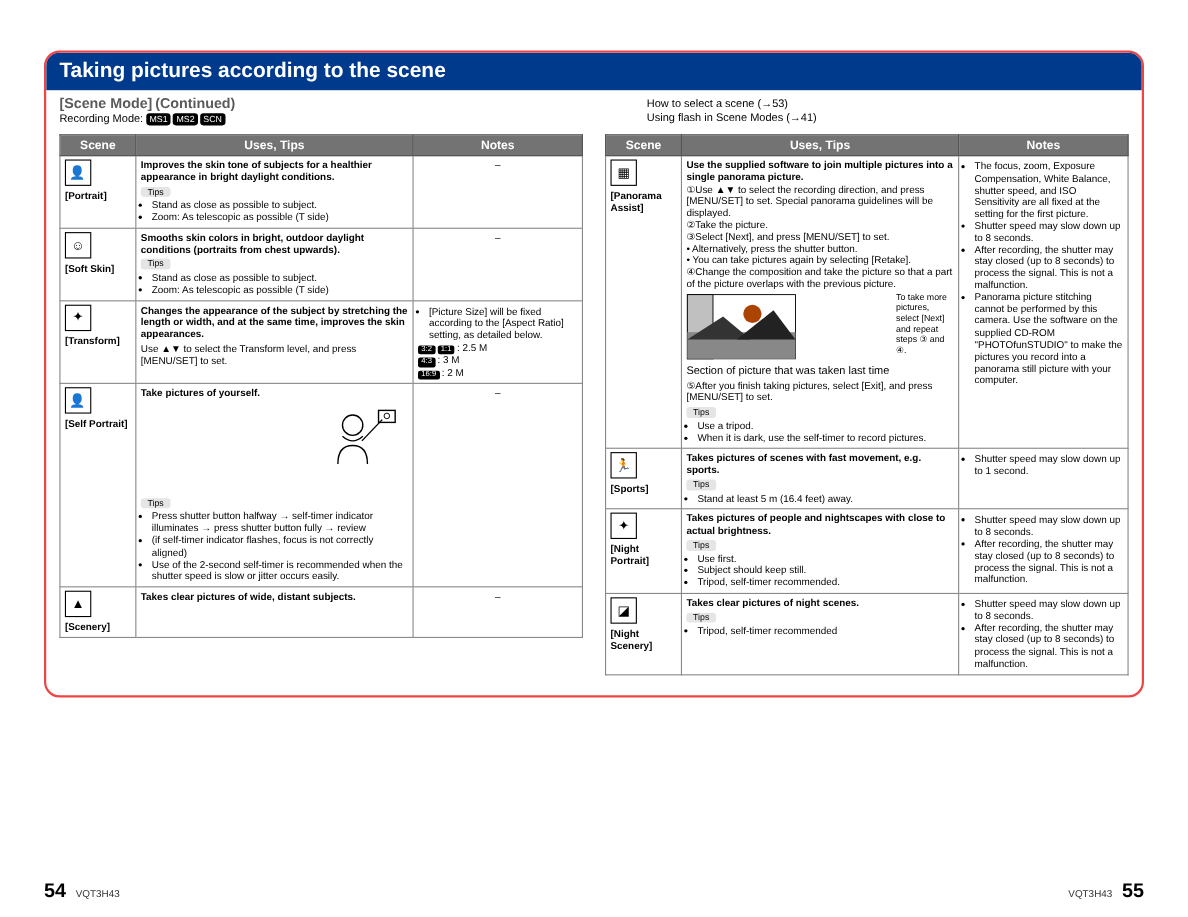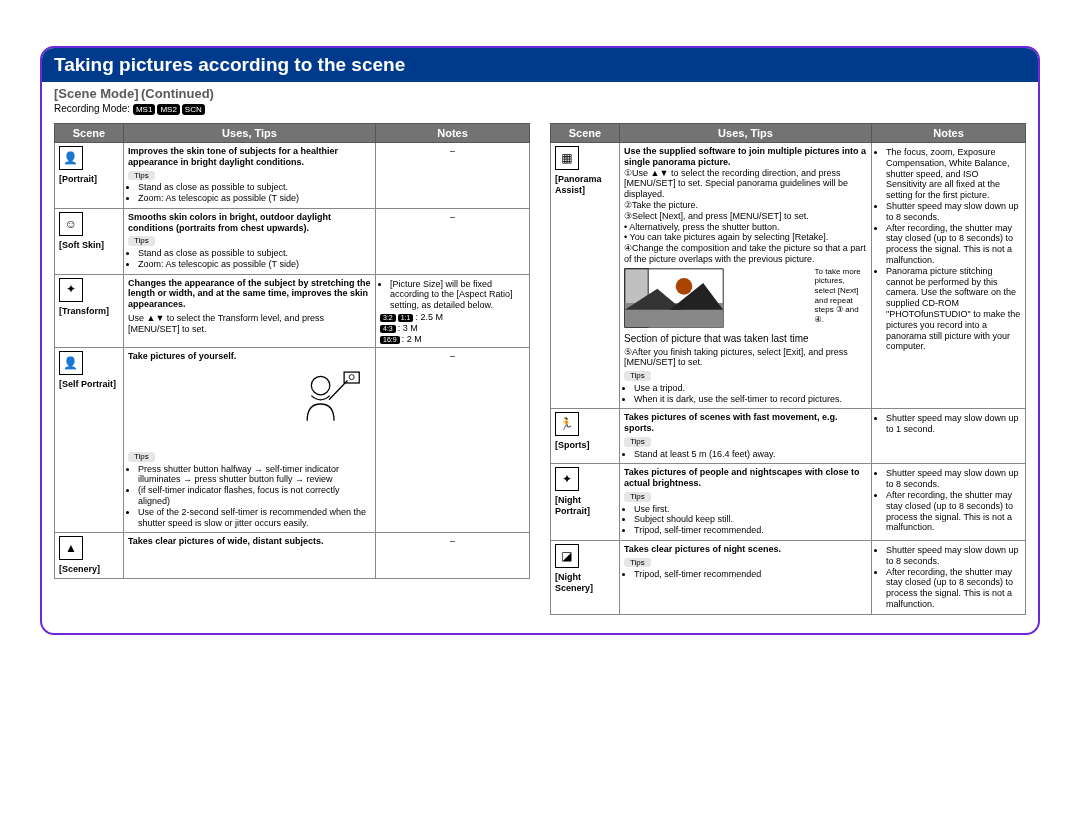--- a/index.html
+++ b/index.html
@@ -1,17 +1,17 @@
 <!DOCTYPE html>
 <html><head>
 <meta charset="utf-8">
 <style>
   body{margin:0;background:#fff;font-family:Arial,Helvetica,sans-serif;font-size:9px;color:#000}
   .page{width:1080px;height:834px;padding:46px 40px 0 40px;box-sizing:border-box;position:relative}
-  .frame{border:2px solid #6d28d9;border-radius:14px;overflow:hidden}
+  .frame{border:2px solid #ef4444;border-radius:14px;overflow:hidden}
   .titlebar{background:#003a8c;color:#fff;font-weight:bold;font-size:19px;padding:6px 12px}
   .subhead{padding:4px 0 2px 12px;display:flex;justify-content:space-between;position:relative}
   .subhead-left{}
   .scene-mode{color:#5a5a5a;font-weight:bold;font-size:13px}
   .recmode{font-size:10px;font-weight:normal;margin-top:2px}
   .recmode .chip{display:inline-block;background:#000;color:#fff;border-radius:3px;font-size:8px;padding:1px 3px;margin-right:2px}
   .subhead-right{font-size:10px;line-height:1.3;padding-top:2px;padding-right:10px;width:440px}
   .columns{display:flex;gap:20px;padding:6px 12px 18px 12px}
   .col{flex:1}
   table.grid{width:100%;border-collapse:collapse}
@@ -47,20 +47,24 @@
       <div class="subhead-left">
         <div>
           <span class="scene-mode">[Scene Mode]</span>
           <span class="scene-mode cont">(Continued)</span>
         </div>
         <div class="recmode">
           <span>Recording Mode:</span>
           <span id="chips"><span class="chip">MS1</span><span class="chip">MS2</span><span class="chip">SCN</span></span>
         </div>
       </div>
+      <div class="subhead-right">
+        <div>How to select a scene (→53)</div>
+        <div>Using flash in Scene Modes (→41)</div>
+      </div>
     </div>
 
     <div class="columns">
       <div class="col">
         <table class="grid">
           <tbody>
               <tr>
             <th class="scene">Scene</th>
             <th>Uses, Tips</th>
             <th class="notes">Notes</th>
@@ -230,13 +234,19 @@
                     <li>After recording, the shutter may stay closed (up to 8 seconds) to process the signal. This is not a malfunction.</li>
                   </ul>
                 </td>
               </tr>
             </tbody>
         </table>
       </div>
     </div>
   </div>
 
+  <div class="footer">
+    <div><span class="pgL">54</span>
+      <span class="code">VQT3H43</span></div>
+    <div><span class="code">VQT3H43</span>
+      <span class="pgR">55</span></div>
+  </div>
 </div>
 
 </body></html>

